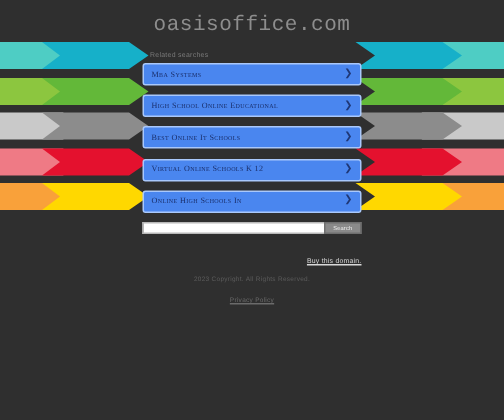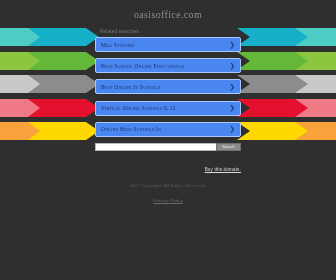--- a/index.html
+++ b/index.html
@@ -39,23 +39,23 @@
   #content {
     position: relative;
     z-index: 5;
     width: 336px;
     padding-top: 9px;
     text-align: center;
   }
 
   #domain-title {
     color: #8d8d8d;
-    font-size: 10px;
+    font-size: 14px;
     letter-spacing: .35px;
-    font-family: Liberation Serif, serif;
+    font-family: Liberation Mono, monospace;
     margin-bottom: 9px;
   }
 
   #related-label {
     color: #7a7a7a;
     font-size: 4.6px;
     font-family: "Liberation Sans", sans-serif;
     text-align: left;
     margin-left: 100px;
     margin-bottom: 3px;

